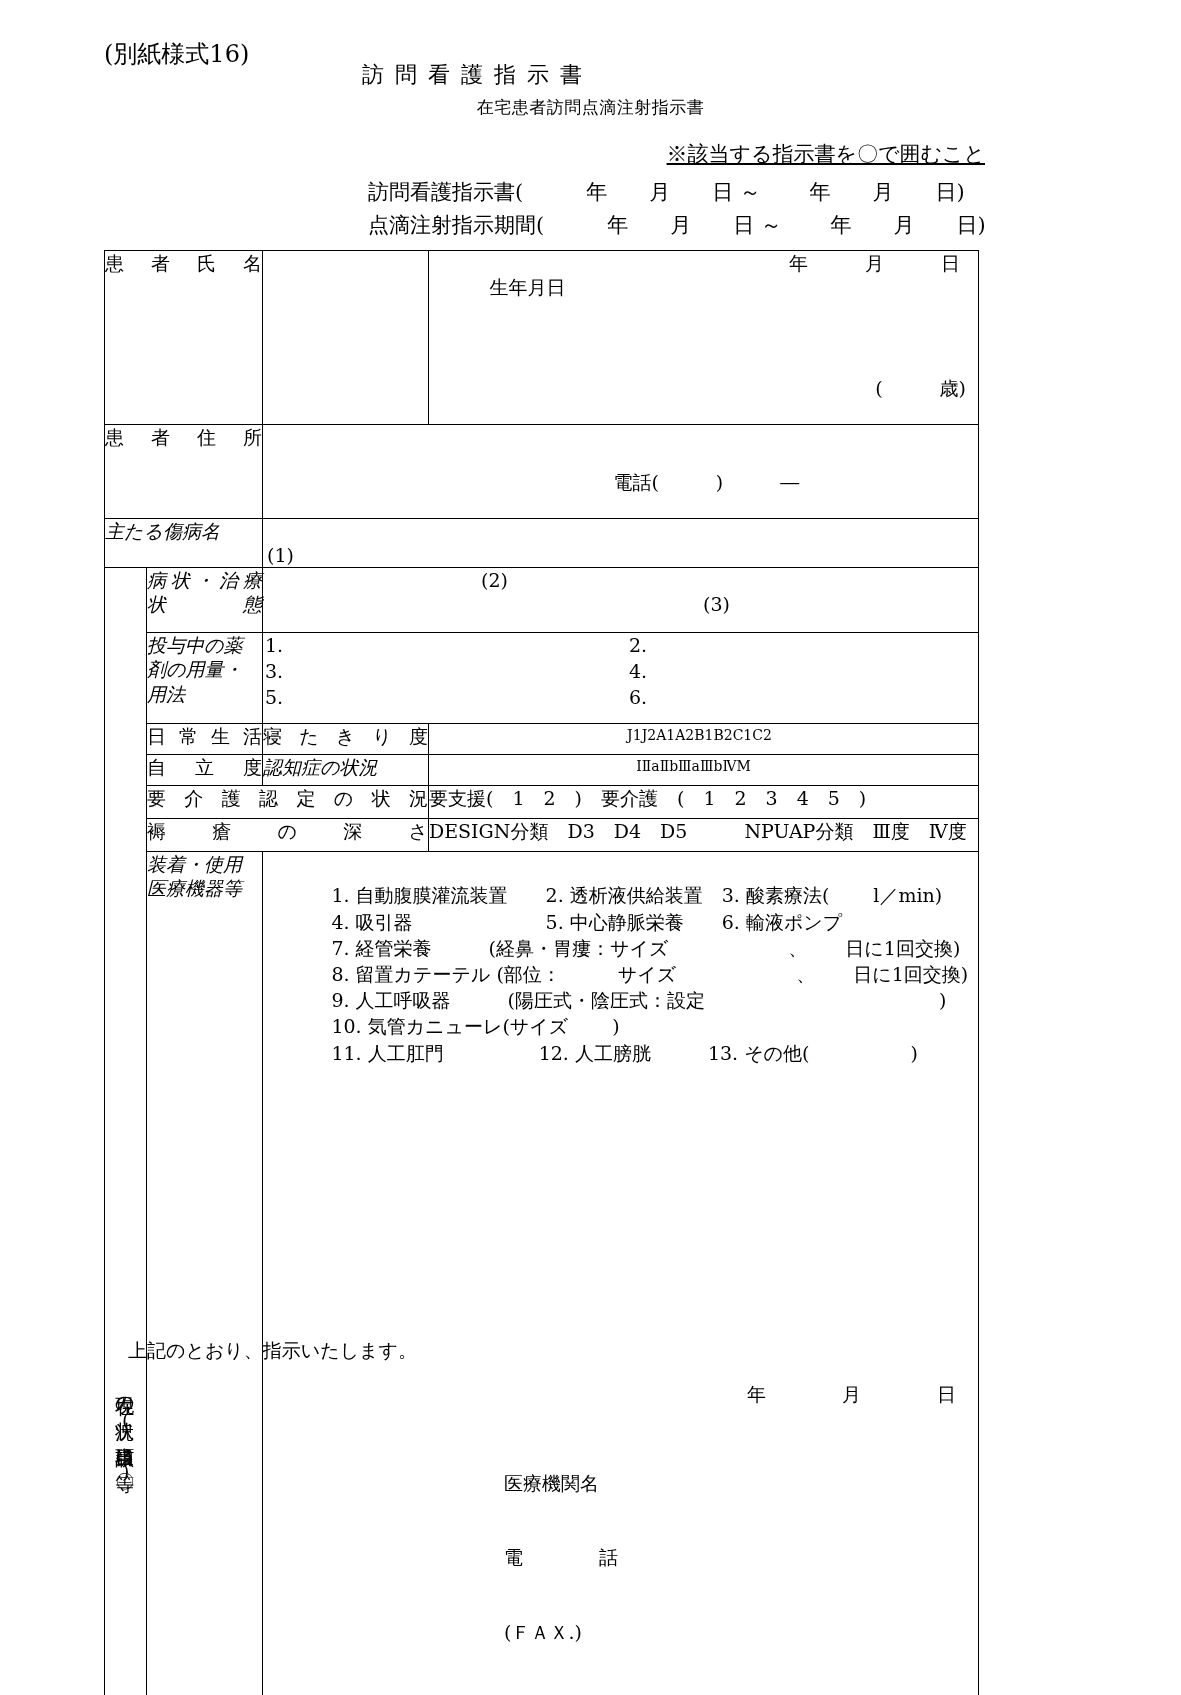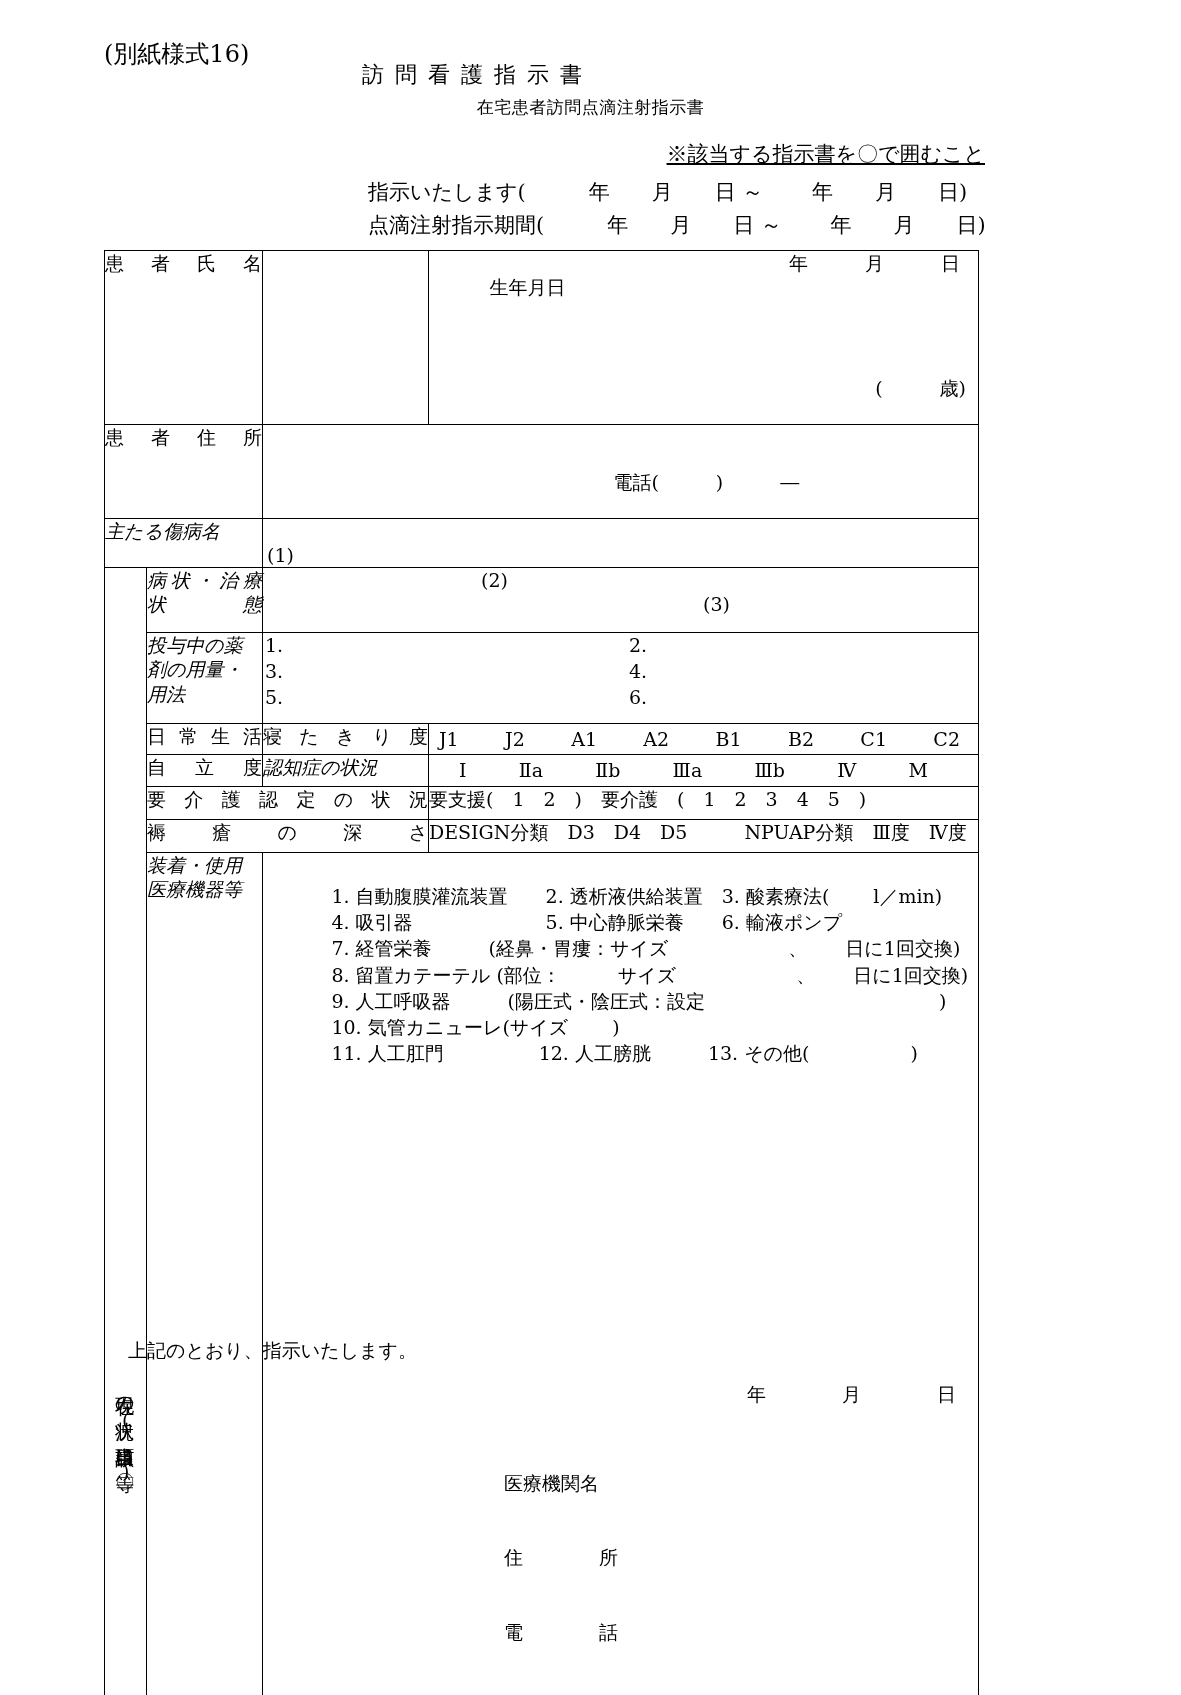--- a/index.html
+++ b/index.html
@@ -106,23 +106,23 @@
     box-sizing: border-box;
   }
   .vertical-wrap {
     height: 100%;
     display: flex;
     justify-content: center;
   }
 
   .scale-row {
     display: flex;
-    justify-content: space-between;
+    justify-content: center;
     padding: 3px 18px 3px 10px;
-    font-size: 19px;
+    font-size: 14px;
   }
   .equip-list {
     padding: 4px 8px 5px 8px;
     font-size: 19px;
     line-height: 1.38;
     white-space: pre;
   }
 
   
   .footer {
@@ -148,21 +148,21 @@
 </style>
 </head>
 <body>
 
 <div class="page">
 
   <div class="form-no">(別紙様式16)</div>
   <div class="title-main">訪問看護指示書</div>
   <div class="title-sub">在宅患者訪問点滴注射指示書</div>
   <div class="note-circle">※該当する指示書を〇で囲むこと</div>
-  <div class="period-row period1">指示いたします(　　　年　　月　　日 ～ 　　年　　月　　日)</div>
+  <div class="period-row period1">訪問看護指示書(　　　年　　月　　日 ～ 　　年　　月　　日)</div>
   <div class="period-row period2">点滴注射指示期間(　　　年　　月　　日 ～ 　　年　　月　　日)</div>
 
   <table class="form">
     <colgroup>
       <col style="width:42px">
       <col style="width:116px">
       <col style="width:166px">
       <col style="width:550px">
     </colgroup>
 
@@ -299,20 +299,19 @@
     </tr>
 
   </tbody>
     </table>
 
   <div class="footer">
     <div class="foot-line1">上記のとおり、指示いたします。</div>
     <div class="foot-date">年　　　　月　　　　日</div>
     <div class="foot-org">
       <div>医療機関名</div>
-      <div>住　　　　所</div>
       <div>電　　　　話</div>
       <div>(ＦＡＸ.)</div>
     </div>
 
   </div>
 
 </div>
 
 </body></html>

